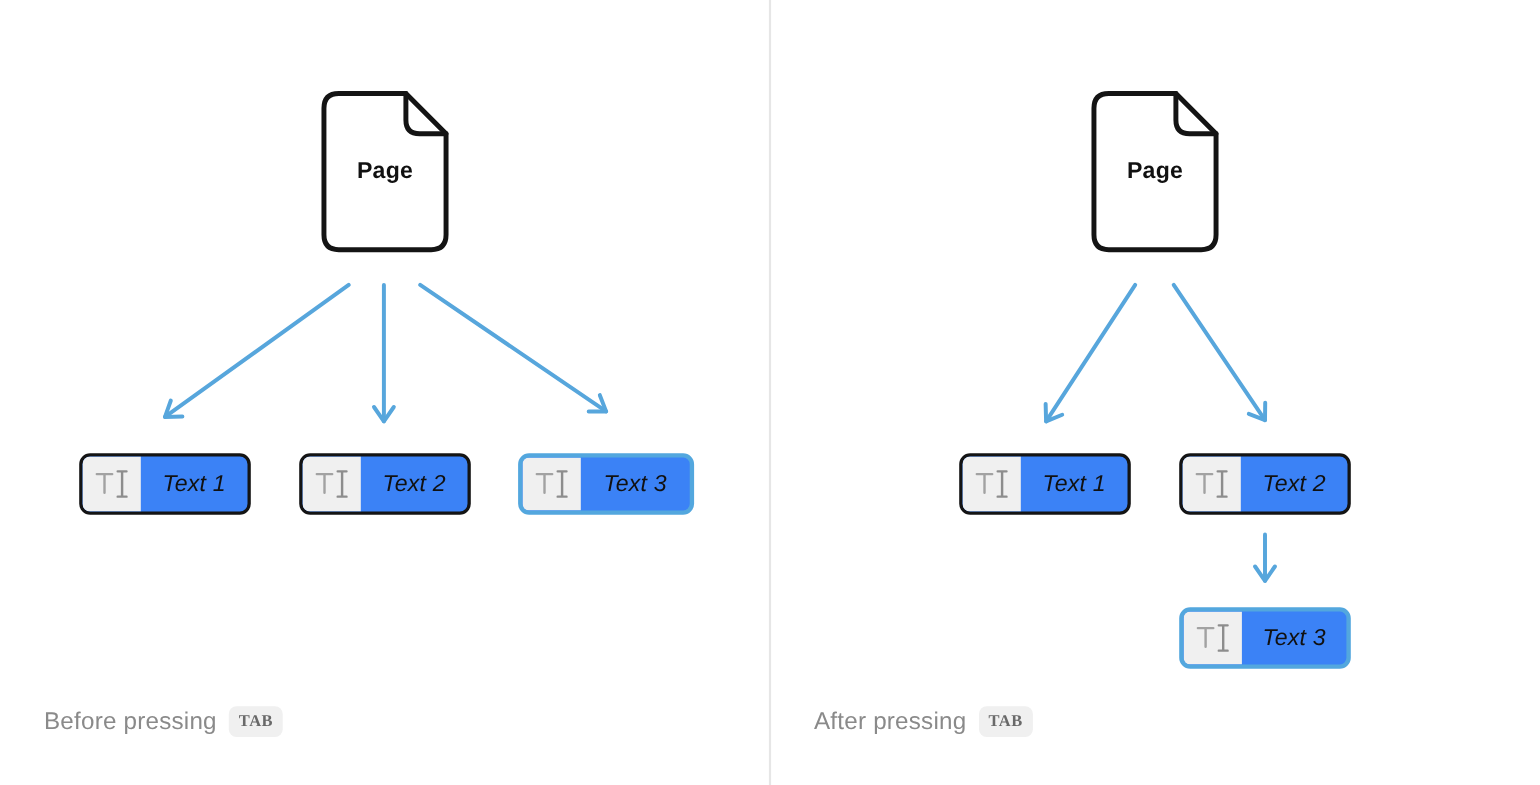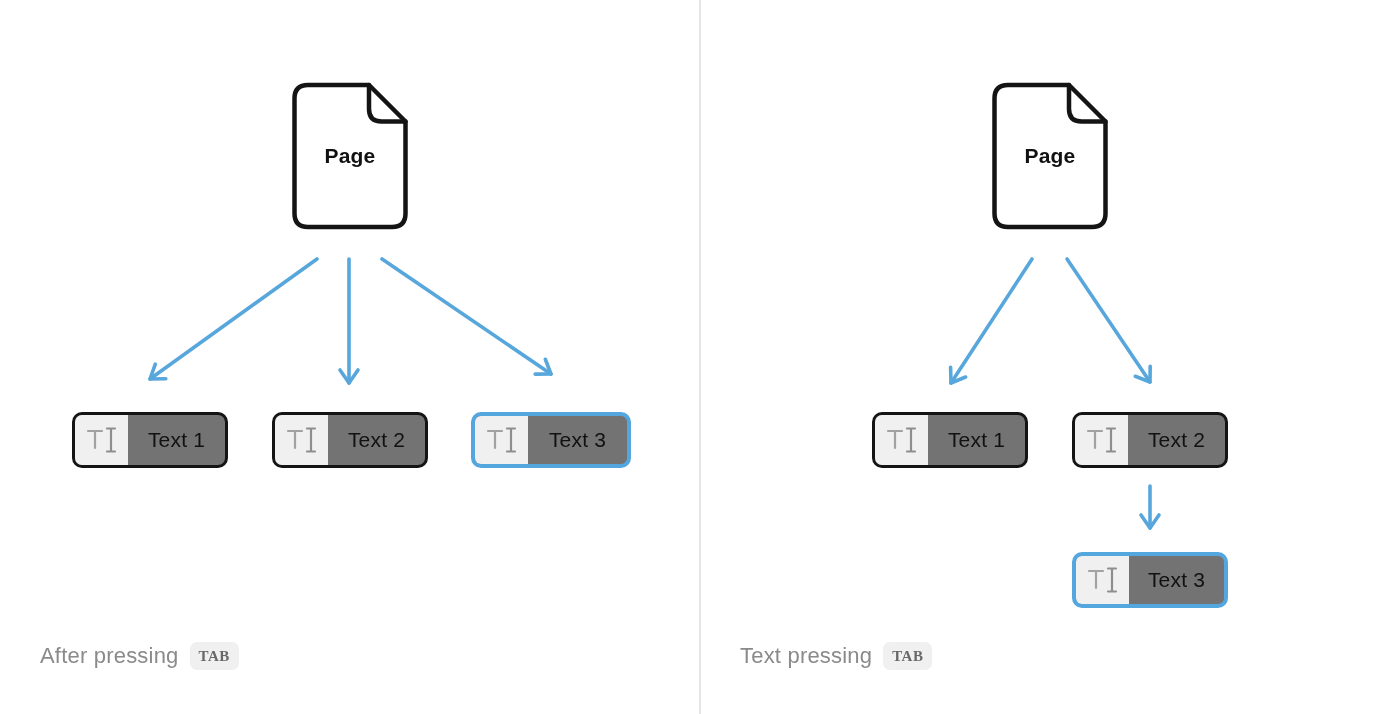--- a/index.html
+++ b/index.html
@@ -38,21 +38,21 @@
   }
   .arrowhead-path{
     stroke:var(--arrow,#57a6dc);stroke-width:3.6;
     stroke-linecap:round;stroke-linejoin:round;fill:none;
   }
 
   
   .text-block{
     position:absolute;width:156px;height:56px;box-sizing:border-box;
     border:3.5px solid var(--box-border,#141414);border-radius:10px;
-    background:#737373;display:flex;overflow:hidden;
+    background:#3b82f6;display:flex;overflow:hidden;font-style:italic;
   }
   .text-block.highlighted{
     border-color:var(--highlight-border,#53a7de);border-width:4px;
   }
   .type-cell{
     flex:0 0 53px;background:var(--icon-cell-bg,#f0f0f0);
     display:flex;align-items:center;justify-content:center;
   }
   .type-cell svg{display:block;}
   .ti-t{stroke:var(--icon-gray,#a2a2a2);stroke-width:2.2;fill:none;stroke-linecap:round;}
@@ -127,21 +127,21 @@
     <span class="type-cell">
       <svg viewBox="0 0 34 28" width="34" height="28">
         <path class="ti-t" d="M3 5 H17 M10 5 V22"></path>
         <path class="ti-beam" d="M22 2.5 H30 M26 2.5 V25.5 M22 25.5 H30"></path>
       </svg>
     </span>
     <span class="tb-label">Text 3</span>
   </div>
 
   <div class="caption">
-    <span class="caption-text">After pressing</span>
+    <span class="caption-text">Before pressing</span>
     <span class="key-badge">TAB</span>
   </div>
 </div>
 
 <div class="divider"></div>
 
 <div class="panel right">
 
   <div class="page-node" style="left:291px;top:82px;">
     <svg viewBox="0 0 118 148" width="118" height="148">
@@ -181,16 +181,16 @@
     <span class="type-cell">
       <svg viewBox="0 0 34 28" width="34" height="28">
         <path class="ti-t" d="M3 5 H17 M10 5 V22"></path>
         <path class="ti-beam" d="M22 2.5 H30 M26 2.5 V25.5 M22 25.5 H30"></path>
       </svg>
     </span>
     <span class="tb-label">Text 3</span>
   </div>
 
   <div class="caption">
-    <span class="caption-text">Text pressing</span>
+    <span class="caption-text">After pressing</span>
     <span class="key-badge">TAB</span>
   </div>
 </div>
 
 </body></html>

